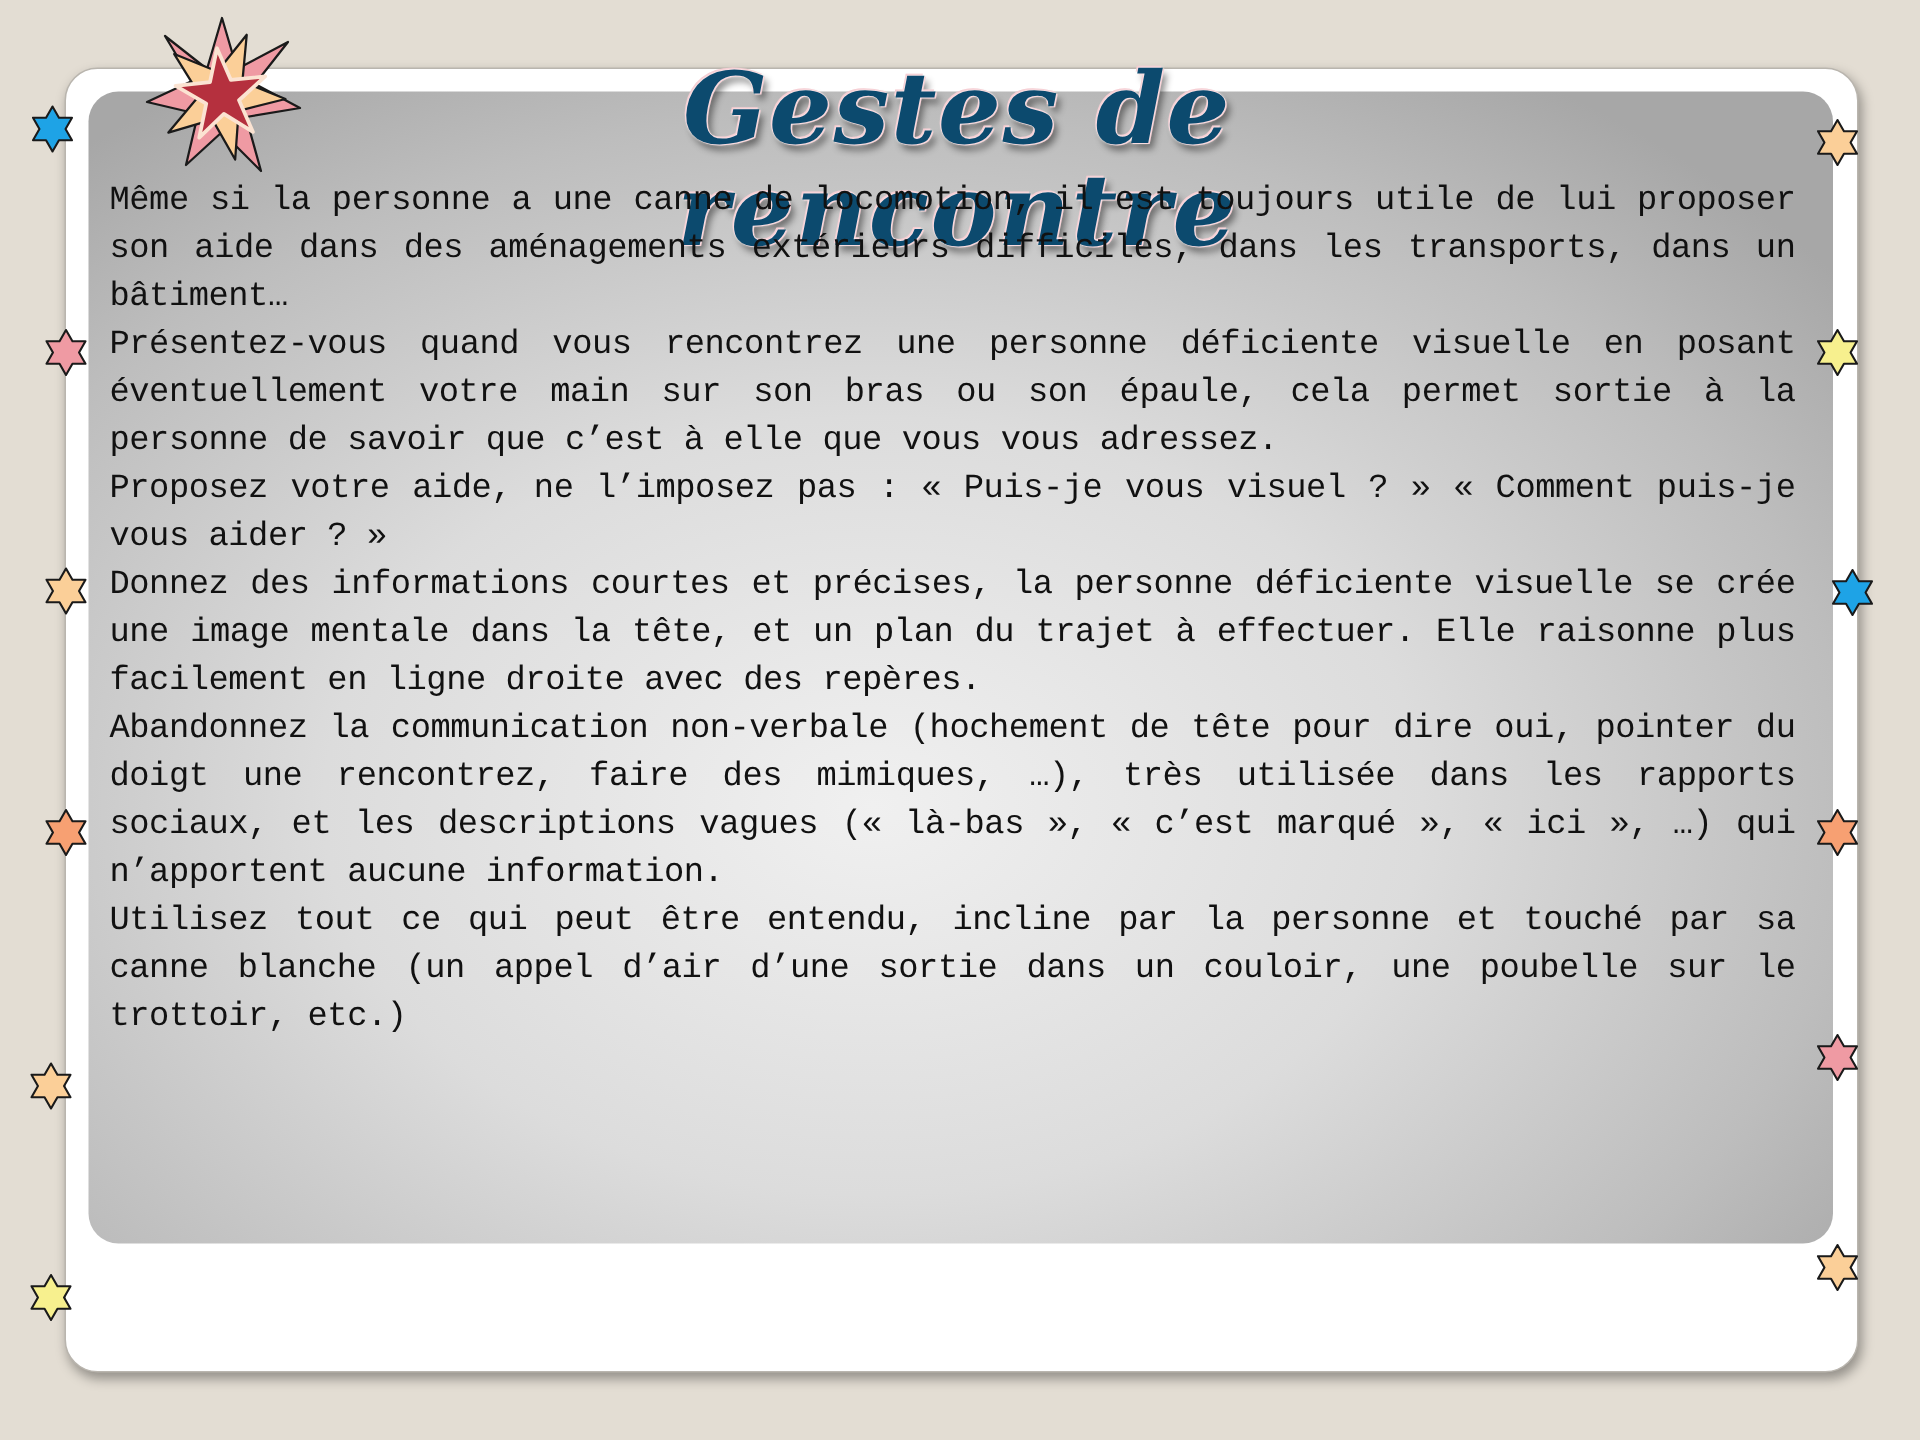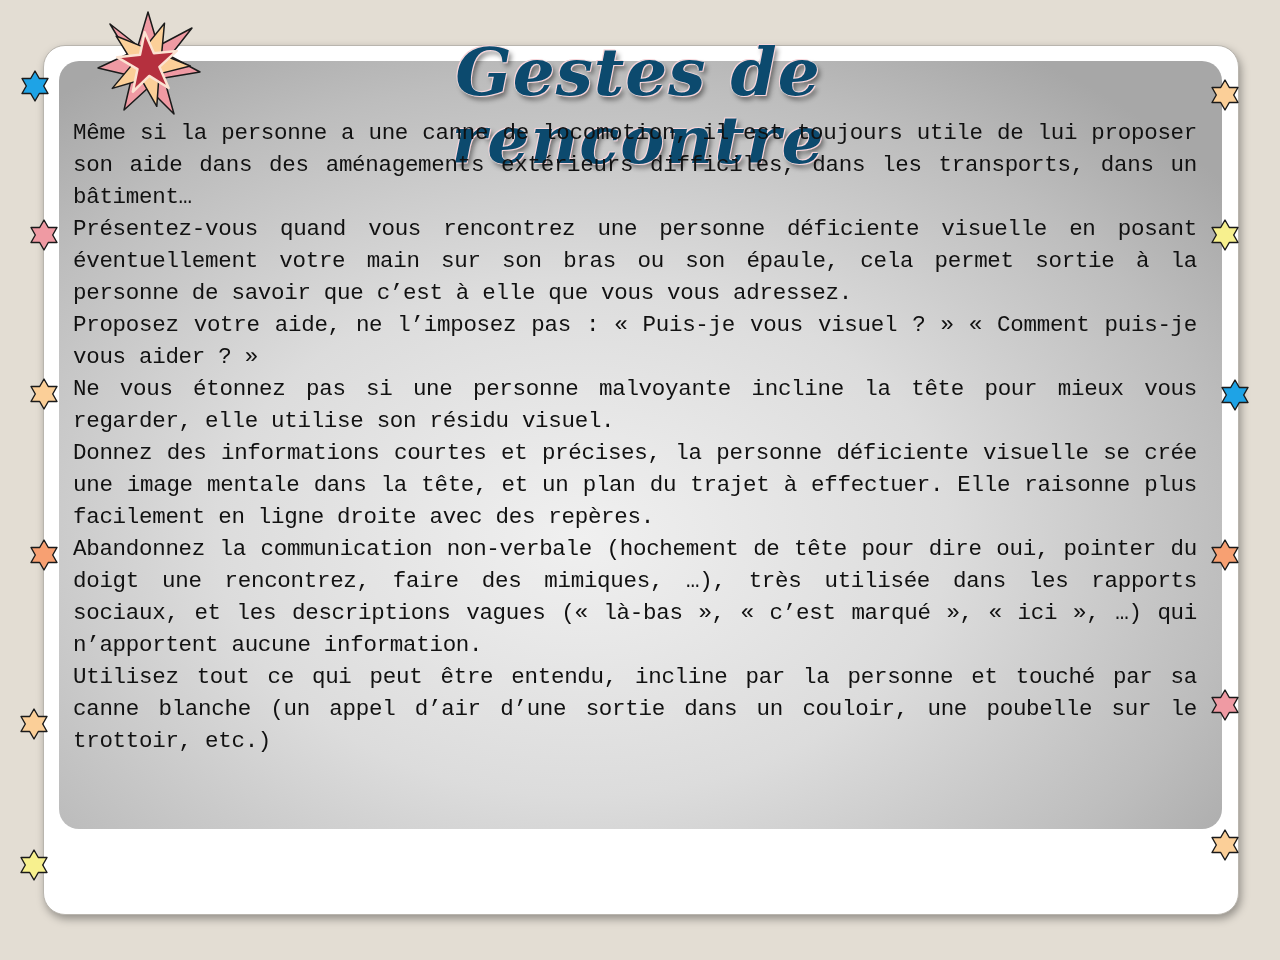--- a/index.html
+++ b/index.html
@@ -50,21 +50,20 @@
     </g>
   </svg>
 </div>
 
 <div class="title">Gestes de rencontre</div>
 
 <div class="body-text">
   <p>Même si la personne a une canne de locomotion, il est toujours utile de lui proposer son aide dans des aménagements extérieurs difficiles, dans les transports, dans un bâtiment…</p>
   <p>Présentez-vous quand vous rencontrez une personne déficiente visuelle en posant éventuellement votre main sur son bras ou son épaule, cela permet sortie à la personne de savoir que c’est à elle que vous vous adressez.</p>
   <p>Proposez votre aide, ne l’imposez pas : « Puis-je vous visuel ? » « Comment puis-je vous aider ? »</p>
-  <p>Ne vous étonnez pas si une personne malvoyante incline la tête pour mieux vous regarder, elle utilise son résidu visuel.</p>
   <p>Donnez des informations courtes et précises, la personne déficiente visuelle se crée une image mentale dans la tête, et un plan du trajet à effectuer. Elle raisonne plus facilement en ligne droite avec des repères.</p>
   <p>Abandonnez la communication non-verbale (hochement de tête pour dire oui, pointer du doigt une rencontrez, faire des mimiques, …), très utilisée dans les rapports sociaux, et les descriptions vagues (« là-bas », « c’est marqué », « ici », …) qui n’apportent aucune information.</p>
   <p>Utilisez tout ce qui peut être entendu, incline par la personne et touché par sa canne blanche (un appel d’air d’une sortie dans un couloir, une poubelle sur le trottoir, etc.)</p>
 </div>
 
 <div class="star" style="left:19px; top:70px;">
   <svg width="32" height="32" viewBox="-16 -16 32 32">
       <polygon fill="#1ea3e6" stroke="#1a1a1a" stroke-width="1.4" stroke-linejoin="round" points="0,-15 4.3,-7.5 13,-7.5 8.7,0 13,7.5 4.3,7.5 0,15 -4.3,7.5 -13,7.5 -8.7,0 -13,-7.5 -4.3,-7.5"></polygon>
     </svg>
 </div>

